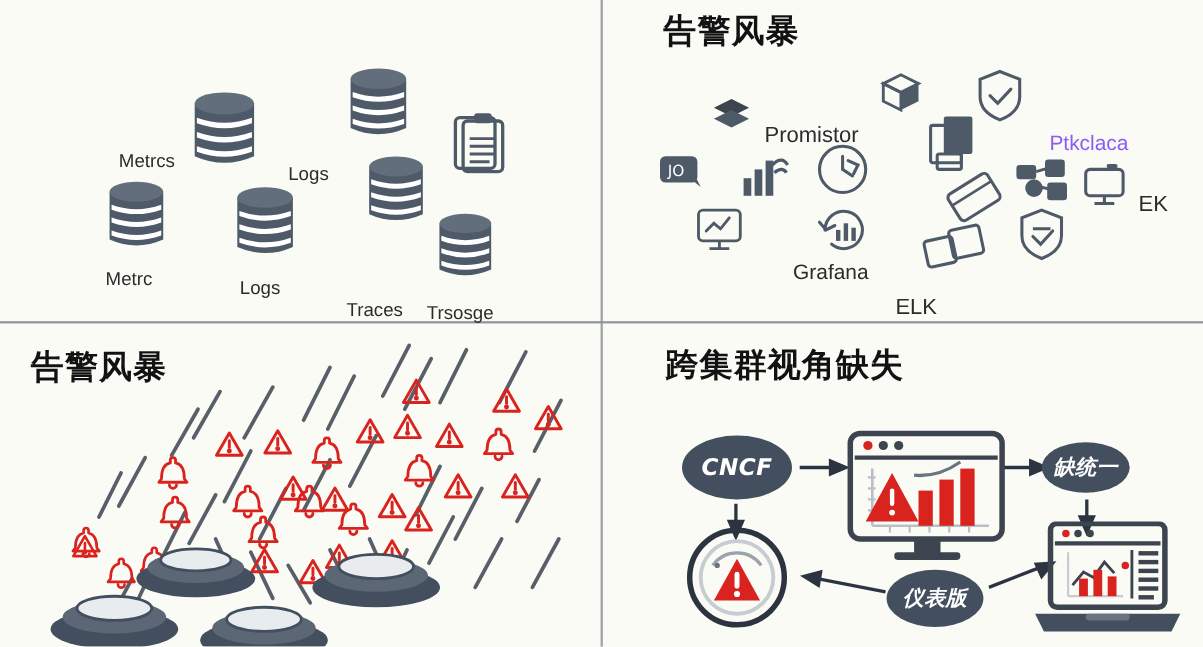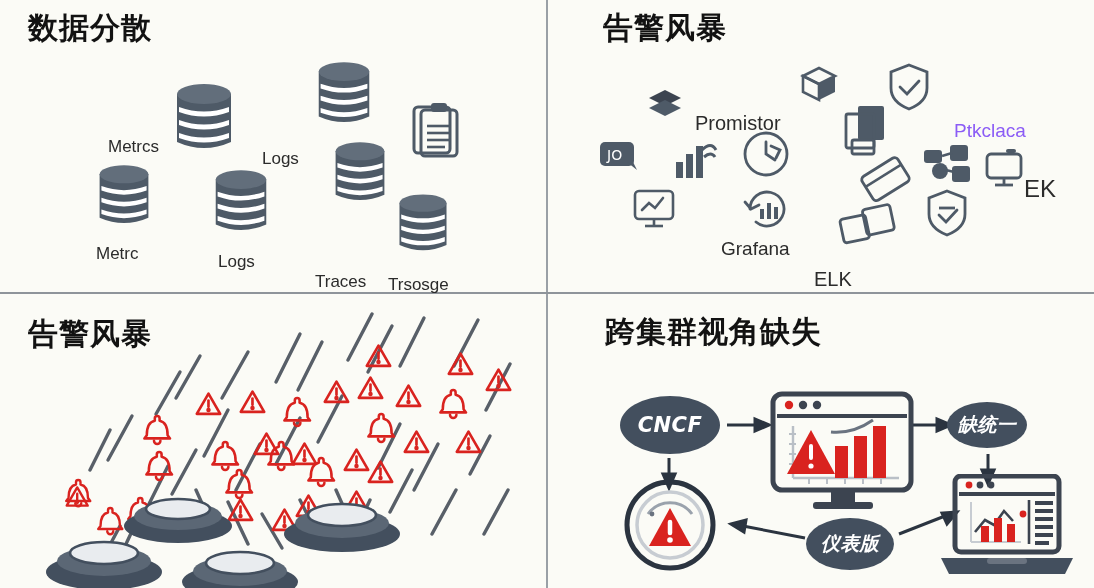--- a/index.html
+++ b/index.html
@@ -56,21 +56,20 @@
 </style>
 </head>
 <body>
 
 <div class="board">
 
   <div class="div-v"></div>
   <div class="div-h"></div>
 
   <div class="quad q-tl">
-    <div class="q-title">数据分散</div>
 
     <svg class="it" style="left:173px;top:82px" width="62" height="72" viewBox="0 0 62 72">
       <path d="M4 12 q27 -12 54 0 v48 q-27 12 -54 0 z" fill="#4e5a67"></path>
       <ellipse cx="31" cy="12" rx="27" ry="10" fill="#626e7b"></ellipse>
       <path d="M6 25 q25 9 50 0 v5 q-25 9 -50 0z" fill="#ffffff"></path>
       <path d="M6 38 q25 9 50 0 v5 q-25 9 -50 0z" fill="#ffffff"></path>
       <path d="M6 51 q25 9 50 0 v5 q-25 9 -50 0z" fill="#ffffff"></path>
     </svg>
     <div class="lbl" style="left:108px;top:117px">Metrcs</div>
 
@@ -207,21 +206,21 @@
       <line x1="20" y1="14" x2="30" y2="11" stroke="#4e5a67" stroke-width="2.6"></line>
       <line x1="24" y1="28" x2="32" y2="30" stroke="#4e5a67" stroke-width="2.6"></line>
     </svg>
 
     <svg class="it" style="left:437px;top:148px" width="44" height="42" viewBox="0 0 44 42">
       <rect x="3" y="6" width="34" height="24" rx="4" fill="none" stroke="#4e5a67" stroke-width="2.8"></rect>
       <line x1="20" y1="30" x2="20" y2="37" stroke="#4e5a67" stroke-width="2.8"></line>
       <line x1="11" y1="37" x2="29" y2="37" stroke="#4e5a67" stroke-width="2.8"></line>
       <rect x="22" y="1" width="10" height="4" rx="2" fill="#4e5a67"></rect>
     </svg>
-    <div class="lbl" style="left:477px;top:155px;font-size:24px">EK</div>
+    <div class="lbl" style="left:488px;top:155px;font-size:20px">EK</div>
 
     <svg class="it" style="left:378px;top:188px" width="44" height="50" viewBox="0 0 44 50">
       <path d="M22 3 L40 10 V26 Q40 40 22 47 Q4 40 4 26 V10 Z" fill="none" stroke="#4e5a67" stroke-width="2.8"></path>
       <line x1="14" y1="20" x2="30" y2="20" stroke="#4e5a67" stroke-width="2.8"></line>
       <path d="M14 27 l7 7 l11 -12" fill="none" stroke="#4e5a67" stroke-width="2.8" stroke-linecap="round"></path>
     </svg>
 
     <svg class="it" style="left:292px;top:206px;transform:rotate(-12deg)" width="58" height="36" viewBox="0 0 58 36">
       <rect x="2" y="8" width="26" height="24" rx="3" fill="none" stroke="#4e5a67" stroke-width="2.8"></rect>
       <rect x="26" y="3" width="28" height="26" rx="3" fill="none" stroke="#4e5a67" stroke-width="2.8"></rect>

